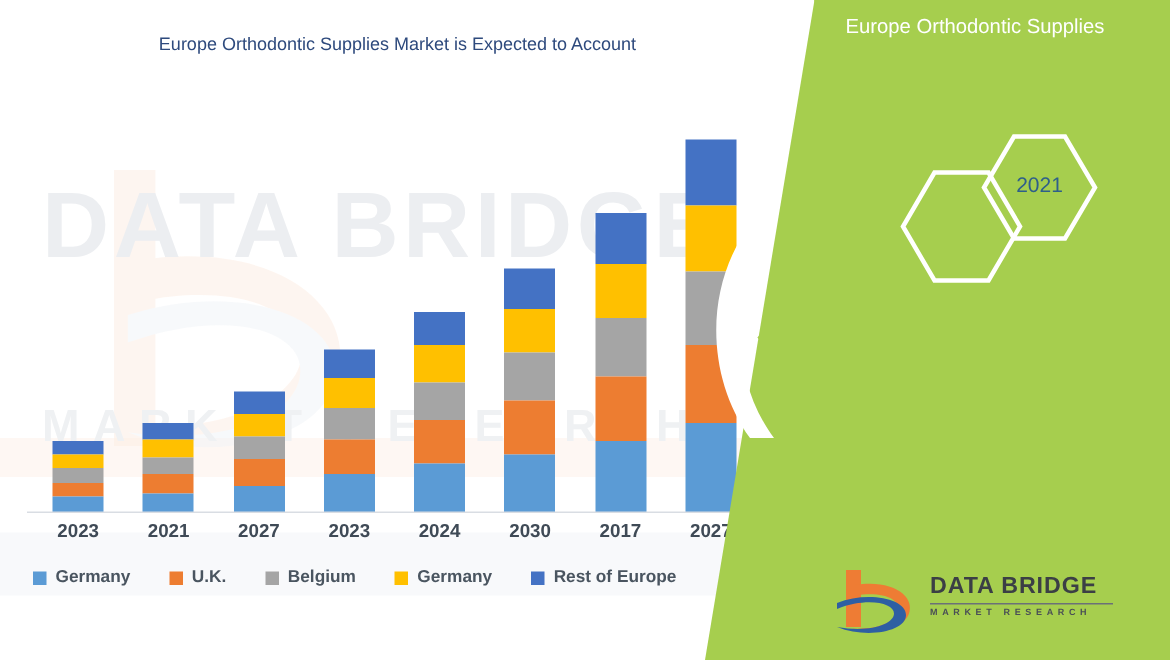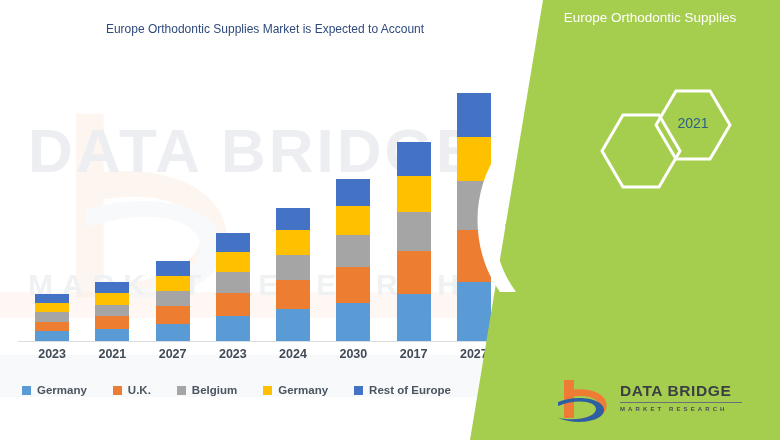--- a/index.html
+++ b/index.html
@@ -39,21 +39,21 @@
            flex-direction:column-reverse;}
   .seg{width:100%;}
 
   
   #x-axis{position:absolute;left:22px;top:345px;width:482px;height:22px;}
   .xlab{position:absolute;width:60px;text-align:center;font-size:12.5px;
         font-weight:700;color:#3f4a56;top:2px;}
 
   
   #legend{position:absolute;left:22px;top:374px;width:482px;height:22px;
-          display:flex;align-items:flex-end;}
+          display:flex;align-items:center;}
   .lg-item{display:flex;align-items:center;margin-right:26px;}
   .lg-sw{width:9px;height:9px;margin-right:6px;flex:0 0 auto;}
   .lg-tx{font-size:11.5px;color:#4a5560;font-weight:700;white-space:nowrap;}
 
   
   #right-panel{position:absolute;left:0;top:0;width:780px;height:440px;
                pointer-events:none;}
   #green-shape{position:absolute;left:0;top:0;width:780px;height:440px;}
   #right-content{position:absolute;left:520px;top:0;width:260px;height:440px;}
 

